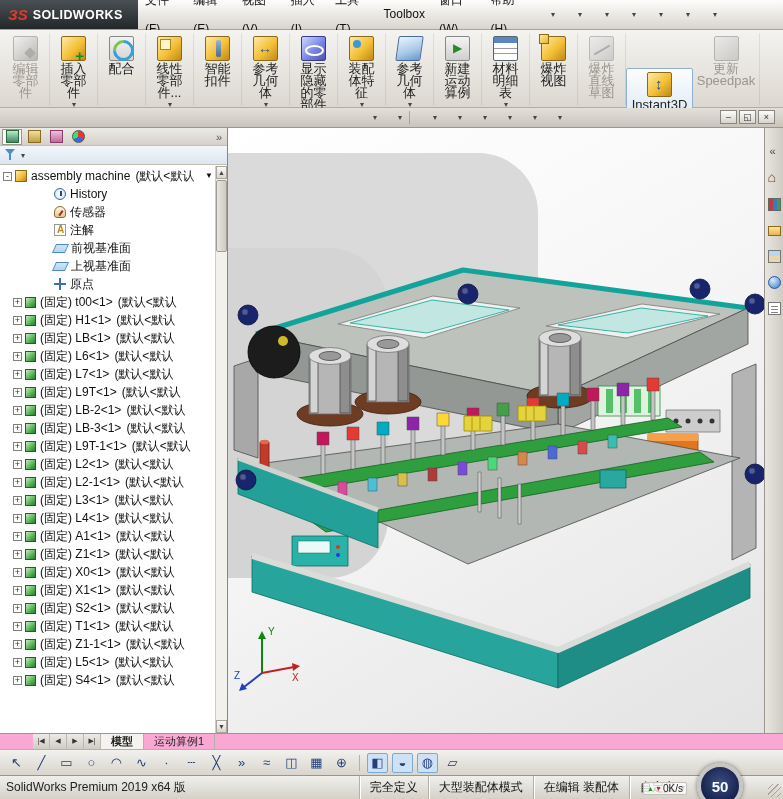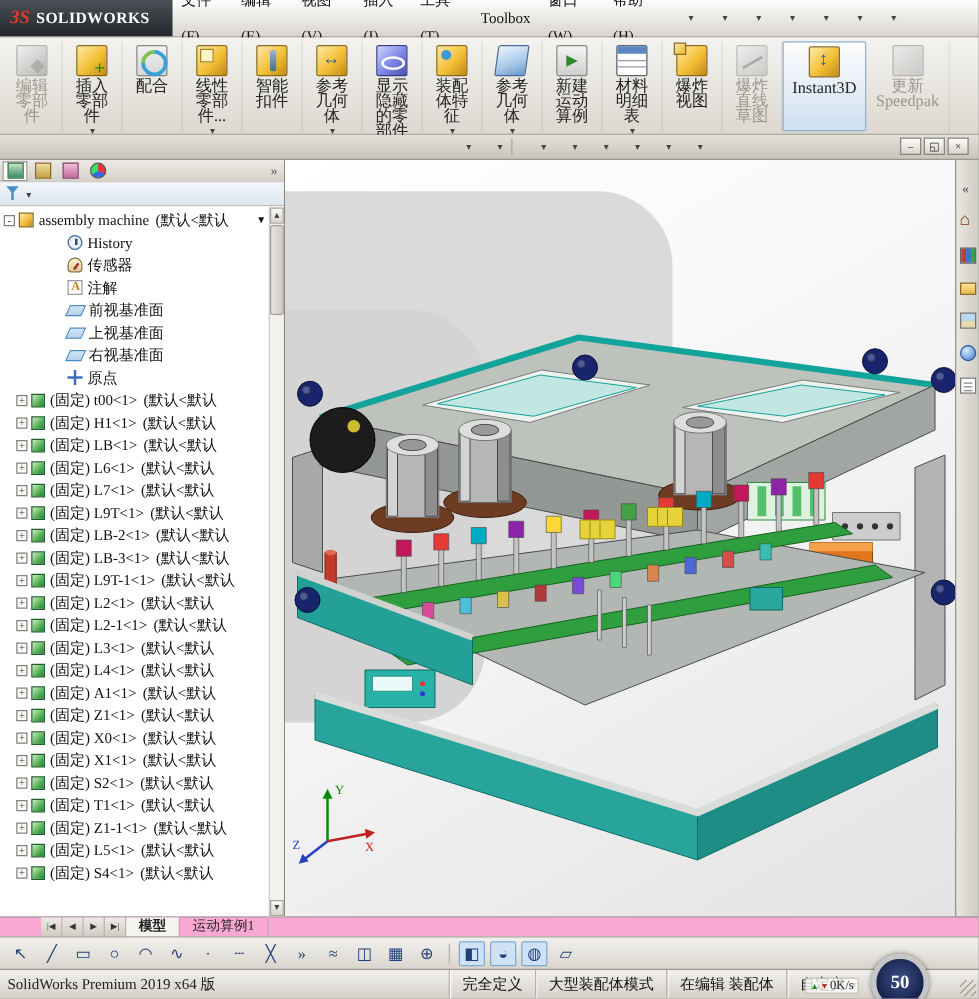--- a/index.html
+++ b/index.html
@@ -1,18 +1,18 @@
 <!DOCTYPE html>
 <html><head>
 <meta charset="utf-8">
 <style>
   *{box-sizing:border-box;margin:0;padding:0;}
   html,body{background:#888;}
   .window{position:relative;width:783px;height:799px;overflow:hidden;display:flex;flex-direction:column;
-    background:#cfccc4;font-family:Liberation Serif, serif;font-size:12px;color:#111;}
+    background:#cfccc4;font-family:Liberation Sans, sans-serif;font-size:12px;color:#111;}
 
   
   .titlebar{height:30px;display:flex;align-items:stretch;background:linear-gradient(#fdfdfc,#d9d5cd);border-bottom:1px solid #a8a49c;flex:none;}
   .logo{width:138px;background:linear-gradient(#4a5055,#23272a);color:#fff;display:flex;align-items:center;gap:5px;padding-left:8px;flex:none;}
   .logo-mark{color:#e23a2a;font-weight:bold;font-size:15px;font-style:italic;}
   .logo-text{font-weight:bold;font-size:12.5px;letter-spacing:.4px;}
   .menu-bar{display:flex;align-items:center;}
   .menu-item{padding:0 7px;line-height:29px;cursor:default;}
   .qat{margin-left:auto;display:flex;align-items:center;padding-right:64px;gap:3px;}
   .qat-btn{display:flex;align-items:center;height:22px;padding:0 2px;border-radius:2px;}
@@ -20,21 +20,21 @@
 
   
   .ribbon{height:78px;background:linear-gradient(#f4f3f0,#dcd8d0);border-bottom:1px solid #b0ada5;display:flex;align-items:flex-start;padding:3px 2px 0;flex:none;}
   .rb{width:48px;height:72px;display:flex;flex-direction:column;align-items:center;text-align:center;border-right:1px solid rgba(0,0,0,.08);padding-top:1px;}
   .rb .rbic{width:25px;height:25px;margin:2px 0 2px;position:relative;border-radius:2px;flex:none;}
   .rb .lbl{font-size:13px;line-height:12px;width:38px;word-break:break-all;color:#222;}
   .rb.wide{width:67px;}
   .rb.wide .lbl{width:64px;word-break:normal;}
   .rb.disabled .lbl{color:#9a968e;}
   .rb.disabled .rbic{filter:grayscale(1);opacity:.5;}
-  .rb.active{background:linear-gradient(#fdfdfd,#cfe0f0);border:1px solid #8fb0d0;border-radius:2px;}
+  .rb.active{background:linear-gradient(#fdfdfd,#cfe0f0);border:1px solid #8fb0d0;border-radius:2px;margin-top:35px;}
   .rb .caret{margin-top:1px;}
 
   
   .ic-insert-component,.ic-linear-component-pattern,.ic-smart-fasteners,.ic-move-component,
   .ic-assembly-features,.ic-exploded-view,.ic-instant3d{background:linear-gradient(135deg,#ffe9a8,#f3c035 55%,#c08a18);border:1px solid #8a6a1a;}
   .ic-edit-component{background:linear-gradient(135deg,#eef1f4,#aab4bd 60%,#7b858e);border:1px solid #777;}
   .ic-edit-component::after{content:"";position:absolute;right:3px;bottom:3px;width:8px;height:8px;background:#3a78c2;transform:rotate(45deg);}
   .ic-insert-component::after{content:"+";position:absolute;right:1px;bottom:-4px;color:#1a8a1a;font-weight:bold;font-size:15px;}
   .ic-mate{background:linear-gradient(#f2f2f2,#d5d5d5);border:1px solid #888;}
   .ic-mate::before{content:"";position:absolute;left:3px;top:3px;width:15px;height:15px;border:3px solid #38a0d8;border-top-color:#7cc450;border-radius:50%;transform:rotate(-45deg);}
@@ -364,24 +364,20 @@
             <span class="ic ic-annotations-icon"></span>
             <span class="tlabel">注解</span>
           </div>
           <div class="trow folder">
             <span class="ic ic-plane-icon"></span>
             <span class="tlabel">前视基准面</span>
           </div>
           <div class="trow folder">
             <span class="ic ic-plane-icon"></span>
             <span class="tlabel">上视基准面</span>
-          </div>
-          <div class="trow folder">
-            <span class="ic ic-plane-icon"></span>
-            <span class="tlabel">右视基准面</span>
           </div>
           <div class="trow folder">
             <span class="ic ic-origin-icon"></span>
             <span class="tlabel">原点</span>
           </div>
           <div class="trow comp">
             <span class="exp">+</span>
             <span class="ic ic-component-icon"></span>
             <span class="tlabel">(固定) t00&lt;1&gt;</span>
             <span class="tsuffix">(默认&lt;默认</span>

